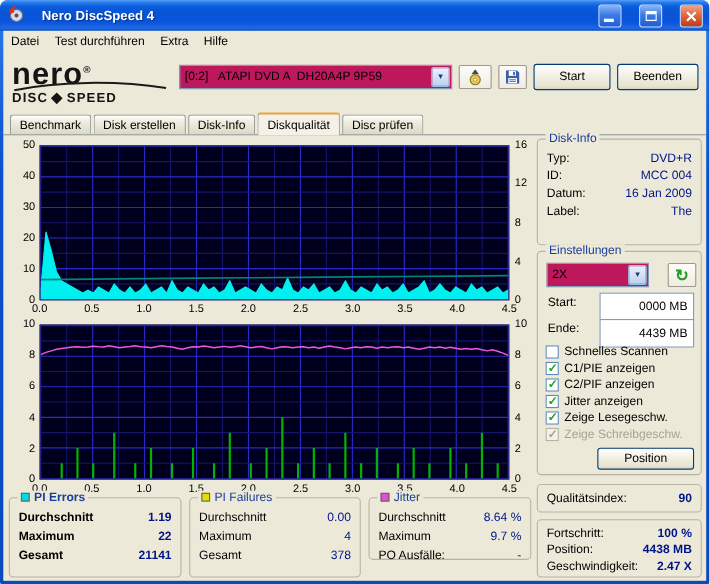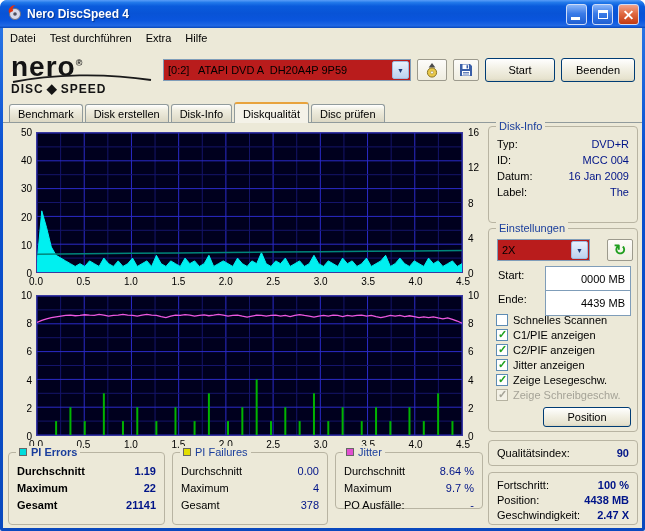--- a/index.html
+++ b/index.html
@@ -1,21 +1,21 @@
 <!DOCTYPE html>
 <html><head>
 <meta charset="utf-8">
 <style>
   * { margin:0; padding:0; box-sizing:border-box; font-family:"Liberation Sans", sans-serif; }
   html,body { background:#fff; }
   #window { position:relative; width:645px; height:531px;
     background:linear-gradient(180deg,#2E7BE8,#0A50D0 30%,#0A49BE);
     border-radius:7px 7px 2px 2px; overflow:hidden; }
   .titlebar { position:absolute; left:0; top:0; width:100%; height:28px;
-    display:flex; align-items:center; gap:5px; padding:0 6px;
+    display:flex; align-items:center; gap:16px; padding:0 6px;
     background:linear-gradient(180deg,#5A9EF8 0%,#2279EA 9%,#0A5BDC 22%,#0853D6 48%,#0A55DD 72%,#2068E4 92%,#0846B8 100%);
     border-radius:7px 7px 0 0; }
   .title { flex:1; color:#fff; font-weight:bold; font-size:12px; text-shadow:1px 1px 1px #00328C; }
   .winbtn { width:21px; height:21px; border-radius:3px; border:1px solid #CFDCF8; position:relative; flex:none; }
   .winbtn.blue { background:linear-gradient(180deg,#8CB6F8,#3A7BE8 45%,#1F5FD2); }
   .winbtn.red { background:linear-gradient(180deg,#F2A38C,#E06A42 45%,#C23A12); }
   .g-min { position:absolute; left:4px; bottom:4px; width:9px; height:3px; background:#fff; }
   .g-max { position:absolute; left:5px; top:5px; width:10px; height:9px; border:1px solid #fff; border-top:3px solid #fff; }
   .g-x1,.g-x2 { position:absolute; left:4px; top:9px; width:11px; height:2px; background:#fff; }
   .g-x1 { transform:rotate(45deg); } .g-x2 { transform:rotate(-45deg); }
@@ -25,21 +25,21 @@
   .menubar { position:absolute; left:0; top:0; width:100%; height:20px; display:flex; align-items:center; padding-left:0; font-size:11px; }
   .menu-item { padding:2px 7px; }
 
   .logo { position:absolute; left:8px; top:23px; width:150px; height:46px; }
   .logo-nero { font-size:28px; font-weight:bold; color:#141414; line-height:25px; letter-spacing:1px; }
   .logo-nero sup { font-size:9px; }
   .logo-swoosh { position:absolute; left:0; top:20px; }
   .logo-line2 { display:flex; align-items:center; gap:3px; font-size:12px; font-weight:bold; letter-spacing:1px; color:#141414; margin-top:3px; }
   .logo-line2 .diamond { font-size:13px; line-height:10px; }
 
-  .combo { position:absolute; display:flex; align-items:center; border:1px solid #7F9DB9; background:#b91c1c; font-size:11px; }
+  .combo { position:absolute; display:flex; align-items:center; border:1px solid #7F9DB9; background:#be185d; font-size:11px; }
   .combo .ctext { flex:1; padding:0 4px; white-space:pre; overflow:hidden; }
   .combo .arrowbtn { width:17px; align-self:stretch; margin:1px; display:flex; align-items:center; justify-content:center;
     background:linear-gradient(180deg,#E9F0FB,#BCD2F0); border:1px solid #9EBADF; border-radius:2px; font-size:7px; color:#1D3C7A; }
   .drive-combo { left:160px; top:31px; width:248px; height:22px; }
 
   .btn { position:absolute; border:1px solid #003C74; border-radius:3px; font-size:11px; color:#000;
     background:linear-gradient(180deg,#FFFFFF,#F2F0E4 45%,#E6E2CE 90%,#D8D4BE);
     display:flex; align-items:center; justify-content:center; }
   .iconbtn { position:absolute; border:1px solid #9C9A8D; border-radius:2px;
     background:linear-gradient(180deg,#FDFCFA,#EFEDE0); display:flex; align-items:center; justify-content:center; }

